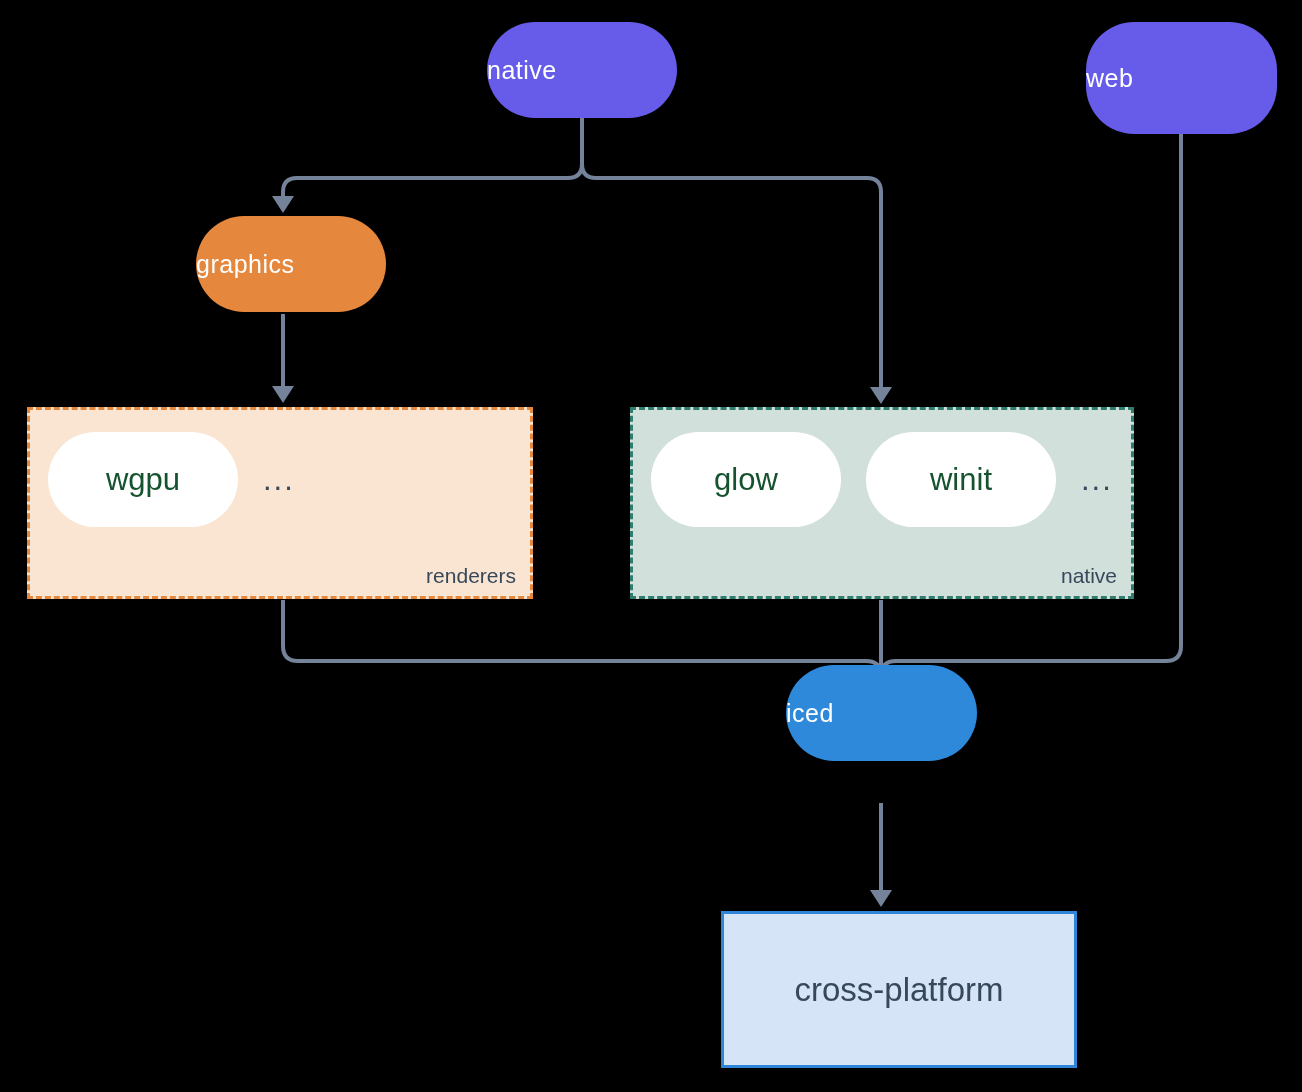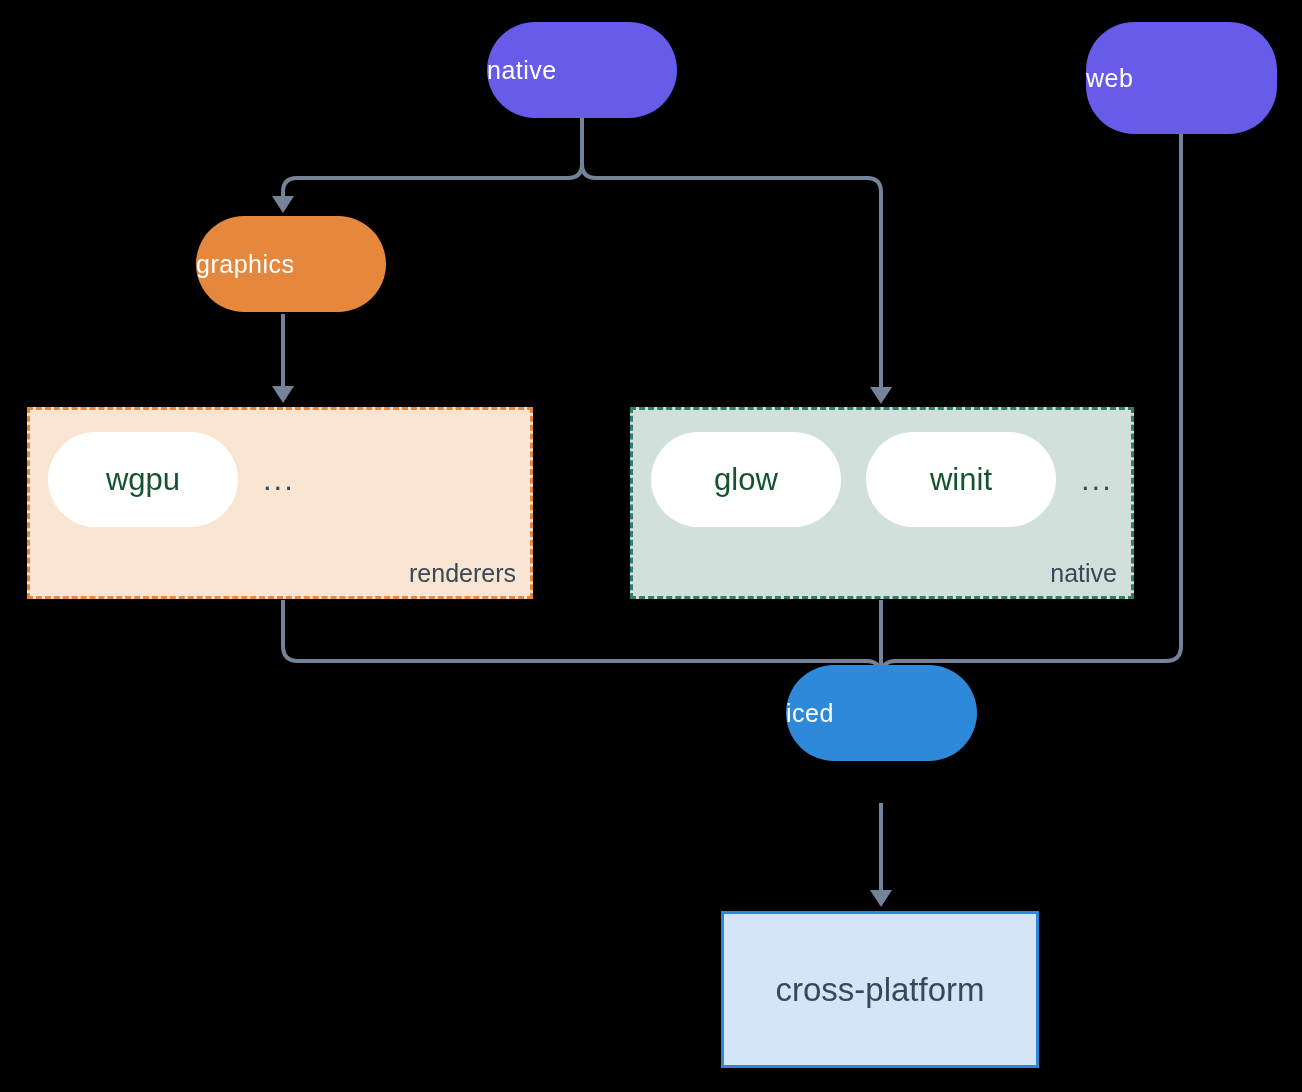--- a/index.html
+++ b/index.html
@@ -61,28 +61,28 @@
     color: #14532d;
   }
   .ellipsis {
     font-size: 31px;
     color: #36485A;
     letter-spacing: 2px;
   }
   .group-label {
     position: absolute;
     right: 14px; bottom: 8px;
-    font-size: 25px;
+    font-size: 21px;
     color: #36485A;
   }
 
   .app-box {
     position: absolute;
     left: 721px; top: 911px;
-    width: 318px; height: 157px;
+    width: 356px; height: 157px;
     box-sizing: border-box;
     background: #D5E5F7;
     border: 3px solid #2E86D8;
     display: flex;
     flex-direction: column;
     align-items: center;
     justify-content: center;
     font-size: 33px;
     line-height: 47px;
     color: #36485A;

